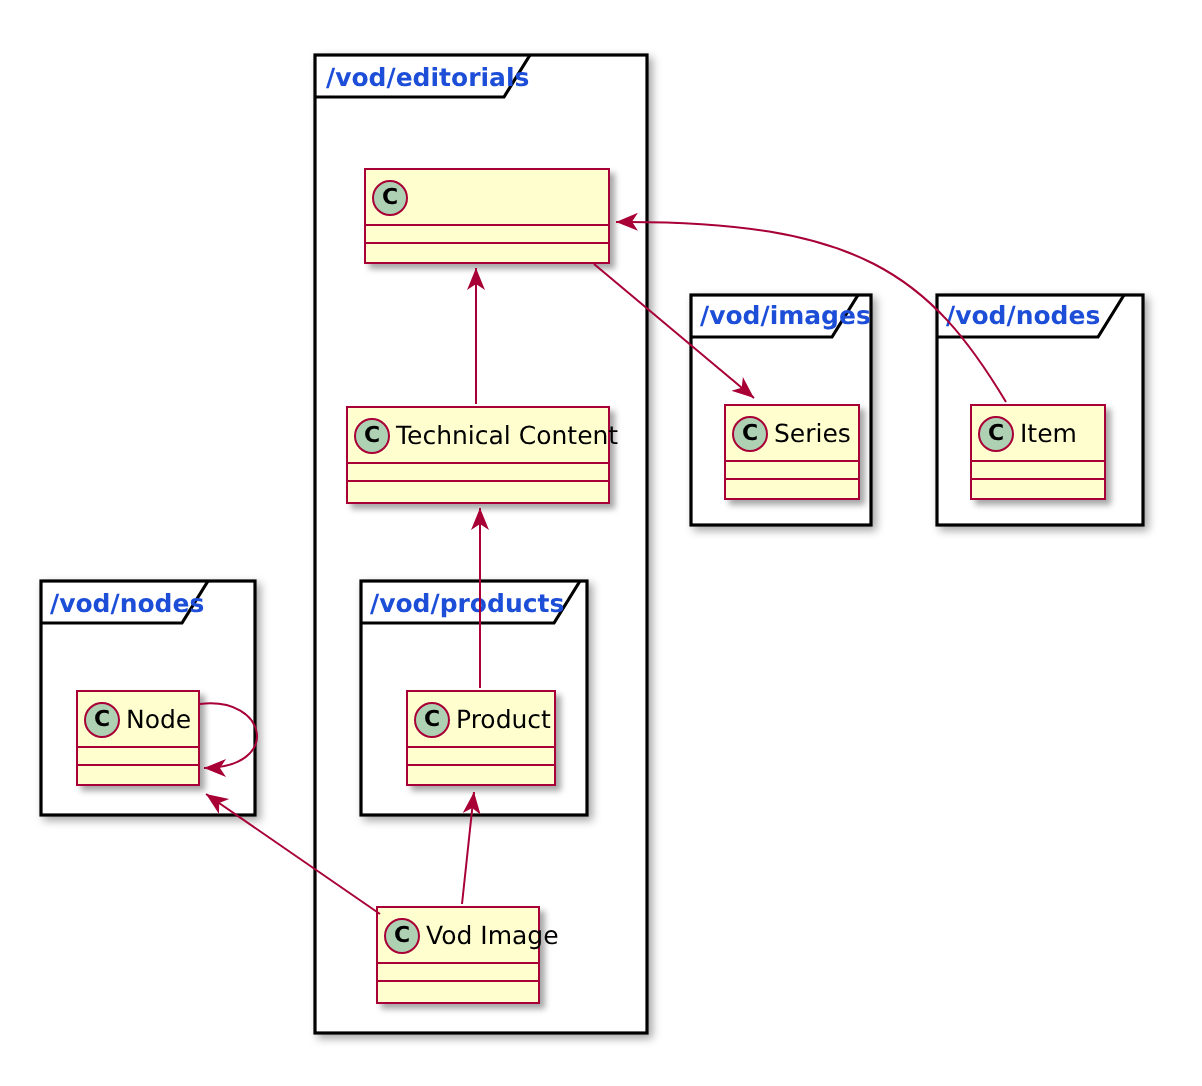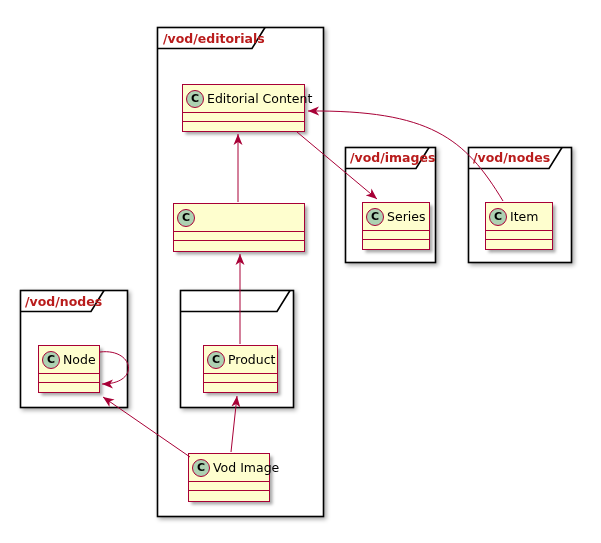--- a/index.html
+++ b/index.html
@@ -10,21 +10,21 @@
     font-family:"DejaVu Sans","Liberation Sans",sans-serif;
     overflow:hidden;
   }
   svg.layer{position:absolute;left:0;top:0;width:601px;height:543px;}
   #pkg-layer{z-index:1;}
   #arrow-layer{z-index:4;pointer-events:none;}
   .pkg-body{fill:#ffffff;stroke:#000000;stroke-width:1.6;filter:drop-shadow(2px 2px 2px rgba(0,0,0,0.35));}
   .pkg-tab{fill:none;stroke:#000000;stroke-width:1.6;}
   .pkg-label{
     position:absolute;z-index:2;
-    font-size:12.5px;font-weight:bold;color:#b91c1c;
+    font-size:12.5px;font-weight:bold;color:#1d4ed8;
     line-height:15px;white-space:nowrap;
   }
   .uml-class{
     position:absolute;z-index:3;
     box-sizing:border-box;
     background:#FEFECE;
     border:1.5px solid #A80036;
     box-shadow:2.5px 2.5px 3px rgba(0,0,0,0.35);
   }
   .cls-title{
@@ -69,33 +69,34 @@
     <path class="pkg-tab" d="M20.5,311.5 H91 L104,290.5"></path>
 
     <rect class="pkg-body" x="180.5" y="290.5" width="113" height="117"></rect>
     <path class="pkg-tab" d="M180.5,311.5 H277 L290,290.5"></path>
   </svg>
 
   <div class="pkg-label" style="left:163px;top:31px;">/vod/editorials</div>
   <div class="pkg-label" style="left:350px;top:150px;">/vod/images</div>
   <div class="pkg-label" style="left:473px;top:150px;">/vod/nodes</div>
   <div class="pkg-label" style="left:25px;top:294px;text-align:right;">/vod/nodes</div>
+  <div class="pkg-label" style="left:185px;top:294px;">/vod/products</div>
 
   <div class="uml-class" style="left:182px;top:84px;width:123px;height:48px;">
     <div class="cls-title">
       <span class="c-circle">C</span>
-      <span class="cls-name">Editorial Content</span>
     </div>
     <div class="compartment"></div>
     <div class="compartment"></div>
   </div>
 
   <div class="uml-class" style="left:173px;top:203px;width:132px;height:49px;">
     <div class="cls-title">
       <span class="c-circle">C</span>
+      <span class="cls-name">Technical Content</span>
     </div>
     <div class="compartment"></div>
     <div class="compartment"></div>
   </div>
 
   <div class="uml-class" style="left:362px;top:202px;width:68px;height:48px;">
     <div class="cls-title">
       <span class="c-circle">C</span>
       <span class="cls-name">Series</span>
     </div>

